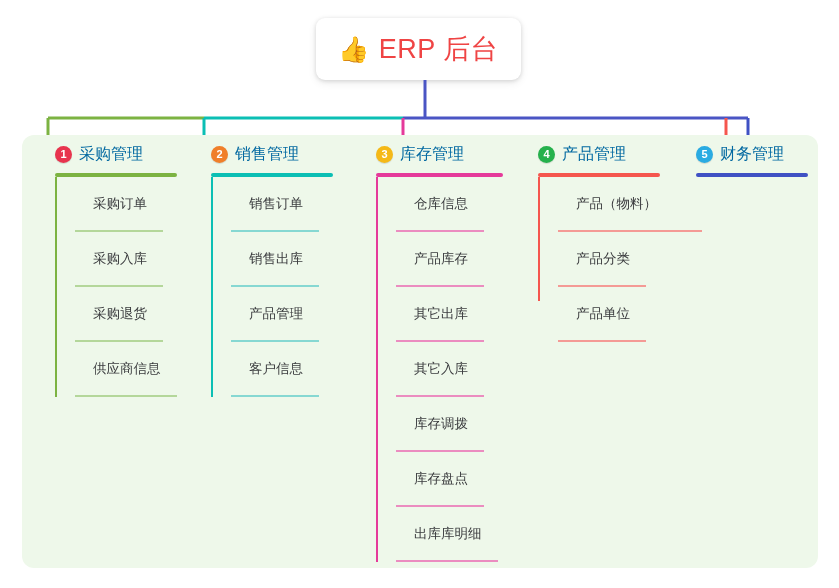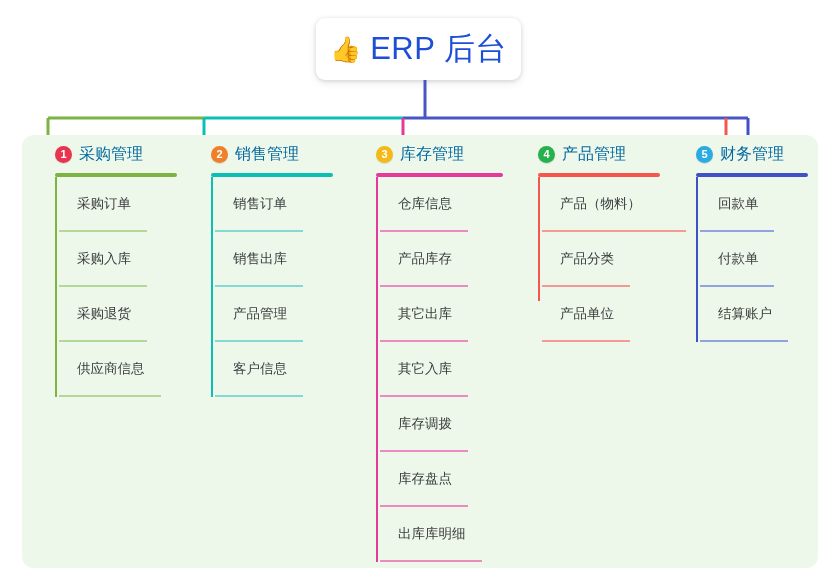--- a/index.html
+++ b/index.html
@@ -14,21 +14,21 @@
   
   #root-node{
     position:absolute;left:316px;top:18px;width:205px;height:62px;
     background:#ffffff;border-radius:9px;
     box-shadow:0 1px 4px rgba(0,0,0,.14),0 3px 10px rgba(0,0,0,.07);
     display:flex;align-items:center;justify-content:center;
     box-sizing:border-box;
   }
   #root-node .thumb{font-size:25px;line-height:1;margin-right:9px;}
   #root-node .rtitle{
-    font-size:31px;color:#1d4ed8;letter-spacing:.5px;white-space:nowrap;
+    font-size:27px;color:#ef4444;letter-spacing:.5px;white-space:nowrap;
   }
 
   
   #wires{position:absolute;left:0;top:0;width:839px;height:180px;}
 
   
   #panel{
     position:absolute;left:22px;top:135px;width:796px;height:433px;
     background:#eef8ea;border-radius:12px;
   }
@@ -41,21 +41,21 @@
   }
   .badge{
     width:17px;height:17px;border-radius:50%;
     color:#fff;font-size:11px;line-height:17px;text-align:center;
     font-weight:bold;margin-right:7px;flex:none;
     box-shadow:0 1px 1px rgba(0,0,0,.12);
   }
   .col-title{font-size:16px;color:#0369a1;white-space:nowrap;}
   .head-rule{height:4px;border-radius:2px;margin-left:16px;}
 
-  .items{position:relative;margin-left:16px;padding-left:0;}
+  .items{position:relative;margin-left:16px;padding-left:16px;}
   .item{
     position:relative;height:55px;box-sizing:border-box;
     border-left:2px solid transparent;
   }
   .item .lbl{
     position:absolute;left:18px;top:18px;
     font-size:13.5px;color:#3a3b3e;white-space:nowrap;
   }
   .item .rule{
     position:absolute;left:0;bottom:0;height:2px;
@@ -194,31 +194,17 @@
               <span class="rule" style="background: rgb(244, 154, 149); width: 88px;"></span>
             </div>
           </div>
         </div>
         <div class="col" style="left: 658px; width: 140px;">
           <div class="col-head">
             <span class="badge" style="background: rgb(42, 171, 226);">5</span>
             <span class="col-title">财务管理</span>
           </div>
           <div class="head-rule" style="background: rgb(63, 81, 196); width: 112px;"></div>
-          <div class="items" style="border-left: 2px solid rgb(63, 81, 196); height: 165px;">
-            <div class="item">
-              <span class="lbl">回款单</span>
-              <span class="rule" style="background: rgb(146, 164, 224); width: 74px;"></span>
-            </div>
-            <div class="item">
-              <span class="lbl">付款单</span>
-              <span class="rule" style="background: rgb(146, 164, 224); width: 74px;"></span>
-            </div>
-            <div class="item">
-              <span class="lbl">结算账户</span>
-              <span class="rule" style="background: rgb(146, 164, 224); width: 88px;"></span>
-            </div>
-          </div>
         </div>
       </div>
   </div>
 
 </div>
 
 </body></html>

